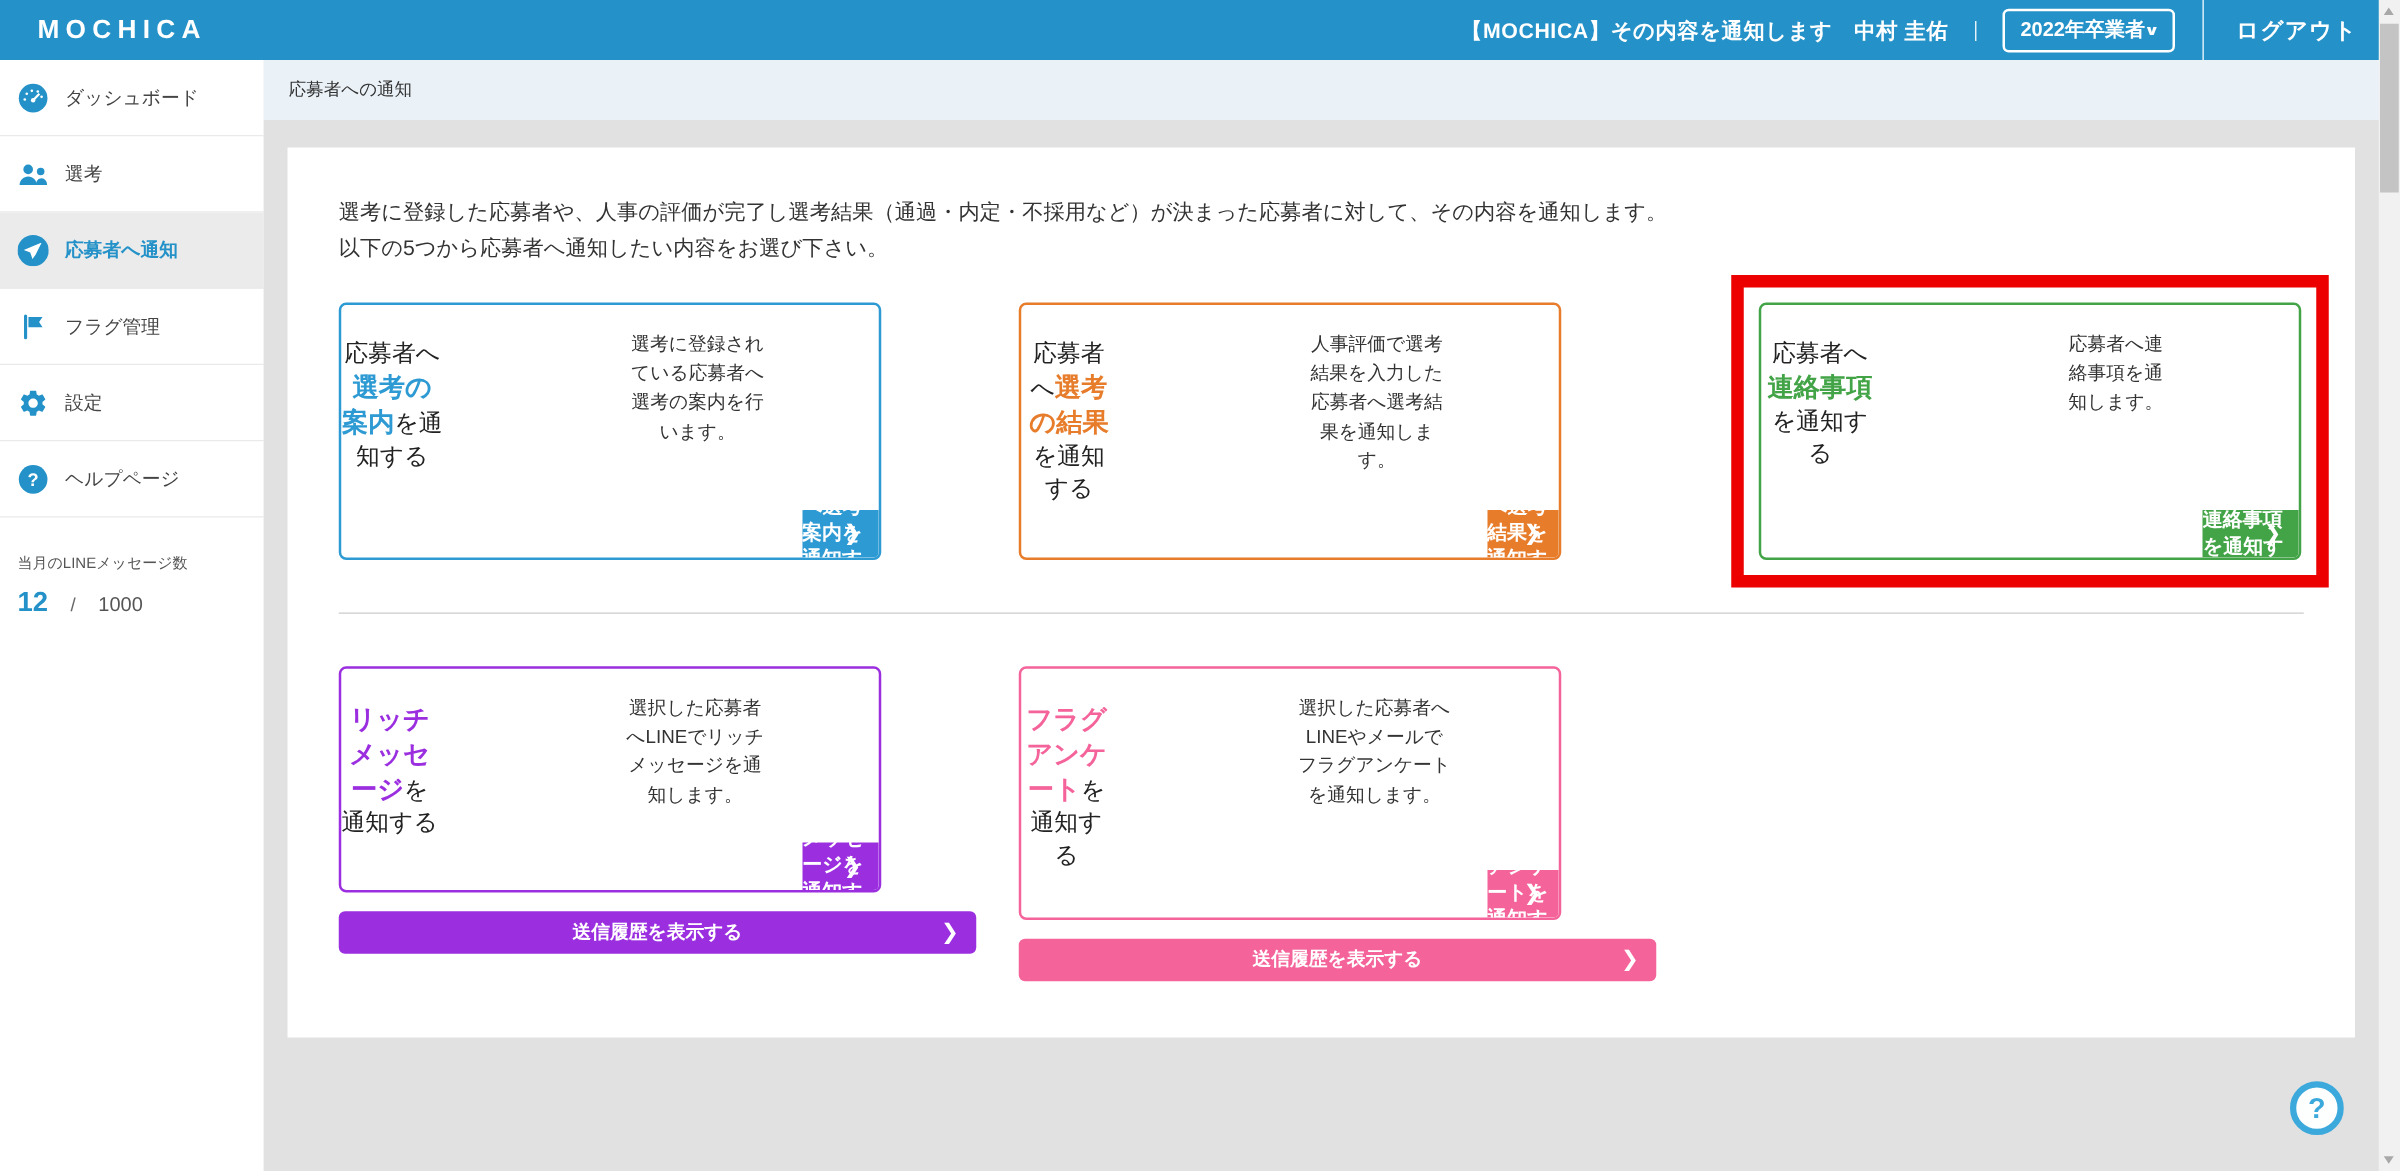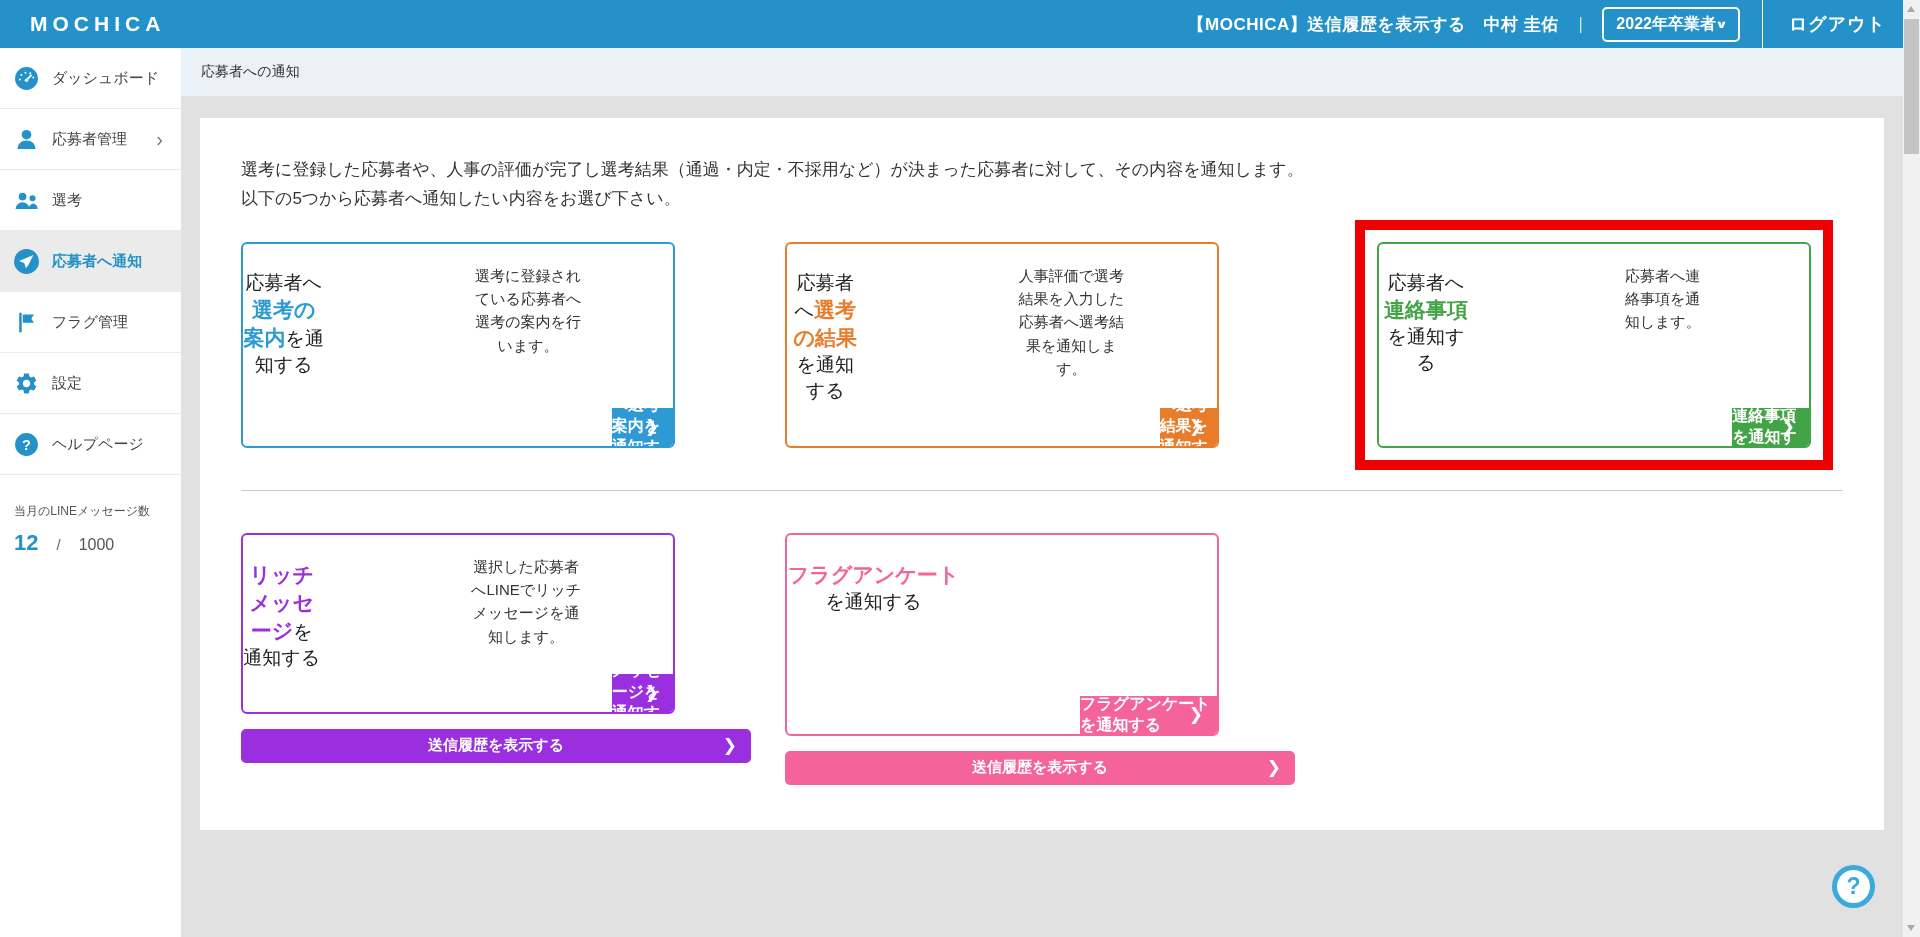--- a/index.html
+++ b/index.html
@@ -14,21 +14,21 @@
   .account-label { color:#fff; font-size:17px; font-weight:bold; letter-spacing:.5px; }
   .tb-sep { color:#fff; font-size:16px; margin:0 14px; }
   .year-select { border:2px solid #fff; border-radius:5px; color:#fff; font-size:16px;
     font-weight:bold; padding:5px 12px; display:flex; align-items:center; gap:1px; cursor:pointer; }
   .year-chev { font-size:11px; font-weight:bold; transform:scaleX(1.4); }
   .tb-vline { width:1px; height:48px; background:#fff; margin:0 26px 0 22px; }
   .logout { color:#fff; font-size:18px; font-weight:bold; cursor:pointer; letter-spacing:1px; }
 
   
   .app { display:flex; height:889px; }
-  .sidebar { width:181px; background:#fff; flex:none; }
+  .sidebar { width:211px; background:#fff; flex:none; }
   .right-col { flex:1; display:flex; flex-direction:column; min-width:0; }
   .breadcrumb-bar { height:48px; background:#EAF2F8; display:flex; align-items:center;
     padding-left:20px; font-size:14px; color:#333; flex:none; }
   .content { flex:1; background:#E1E1E1; padding:22px 36px 0 19px; }
 
   
   .side-item { height:61px; display:flex; align-items:center; gap:13px;
     padding:0 10px 0 14px; border-bottom:1px solid #EAEAEA; font-size:15px;
     color:#444; cursor:pointer; }
   .side-item.active { background:#EBEBEB; color:#2492C8; font-weight:bold; }
@@ -92,21 +92,21 @@
     border-top:6px solid #A8A8A8; }
   .sb-thumb { position:absolute; top:19px; left:1px; width:15px; height:135px;
     background:#C4C4C4; cursor:pointer; }
 </style>
 </head>
 <body>
 
 <header class="topbar">
   <div class="logo">MOCHICA</div>
   <div class="topbar-right">
-    <span class="account-label">【MOCHICA】送信履歴を表示する　中村 圭佑</span>
+    <span class="account-label">【MOCHICA】その内容を通知します　中村 圭佑</span>
     <span class="tb-sep">｜</span>
     <div class="year-select">
       <span>2022年卒業者</span>
       <span class="year-chev">∨</span>
     </div>
     <div class="tb-vline"></div>
     <div class="logout">ログアウト</div>
   </div>
 </header>
 
@@ -125,30 +125,20 @@
               <circle cx="7.1" cy="8.6" r="1"></circle>
               <circle cx="11" cy="6.4" r="1"></circle>
               <circle cx="15.6" cy="6.9" r="1"></circle>
               <circle cx="18.5" cy="11" r="1"></circle>
             </g>
           </svg>
       </span>
       <span>ダッシュボード</span>
     </div>
 
-    <div class="side-item">
-      <span class="side-icon">
-        <svg viewBox="0 0 24 24" fill="#2492C8">
-            <circle cx="12" cy="7.4" r="4.6"></circle>
-            <path d="M3.4 21c0-4.8 3.9-8.1 8.6-8.1s8.6 3.3 8.6 8.1z"></path>
-          </svg>
-      </span>
-      <span>応募者管理</span>
-      <span class="side-chev">›</span>
-    </div>
 
     <div class="side-item">
       <span class="side-icon">
         <svg viewBox="0 0 24 24" fill="#2492C8">
             <circle cx="8.2" cy="8.2" r="3.7"></circle>
             <path d="M1.6 20.2c0-3.7 3-6.6 6.6-6.6s6.6 2.9 6.6 6.6z"></path>
             <circle cx="17.8" cy="9.8" r="2.9"></circle>
             <path d="M14 20.2c.2-3 2-5.2 4.4-5.2 2.6 0 4.3 2.3 4.3 5.2z"></path>
           </svg>
       </span>
@@ -285,20 +275,21 @@
               <span class="btn-chev">❯</span>
             </div>
           </div>
 
           <div class="col2">
             <div class="card h-pink" style="border-color: rgb(244, 99, 154);">
               <div class="card-title">
                 <span></span><span class="card-accent" style="color: rgb(244, 99, 154);">フラグアンケート</span><span>を通知する</span>
               </div>
               <div class="card-divider" style="background: rgb(244, 99, 154);"></div>
+              <div class="card-desc">選択した応募者へLINEやメールでフラグアンケートを通知します。</div>
               <div class="card-btn" style="background: rgb(244, 99, 154);">
                 <span>フラグアンケートを通知する</span>
                 <span class="btn-chev">❯</span>
               </div>
             </div>
             <div class="history-btn" style="background: rgb(244, 99, 154);">
               <span>送信履歴を表示する</span>
               <span class="btn-chev">❯</span>
             </div>
           </div>

